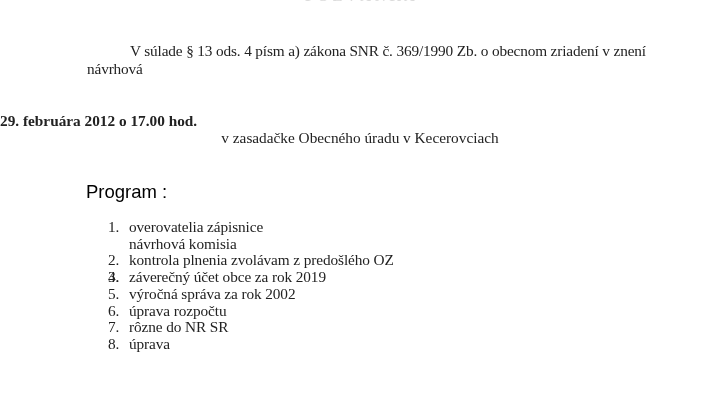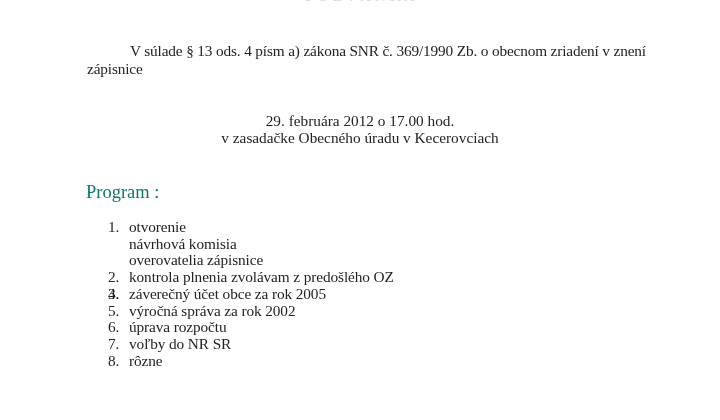--- a/index.html
+++ b/index.html
@@ -38,41 +38,40 @@
       width: 560px;
       font-size: 15.3px;
       line-height: 17.6px;
       letter-spacing: -0.15px;
     }
     .intro .indent { display: inline-block; width: 43px; }
     .date-line {
       position: absolute;
       left: 0; right: 0;
       top: 112px;
-      text-align: center;
       font-size: 15.3px;
-      font-weight: normal;
+      font-weight: bold;
       line-height: 17px;
     }
     .place-line {
       position: absolute;
       left: 0; right: 0;
       top: 129px;
       text-align: center;
       font-size: 15.3px;
       line-height: 17px;
     }
     .program-heading {
       position: absolute;
       left: 86px;
       top: 181px;
       font-size: 18.5px;
       line-height: 22px;
-      font-family: Liberation Serif, serif;
-      color: #0f766e;
+      font-family: Liberation Sans, sans-serif;
+      color: #000000;
     }
     .program-list {
       position: absolute;
       left: 108px;
       top: 219px;
       width: 580px;
       margin: 0;
       padding: 0;
       list-style: none;
       font-size: 15.3px;
@@ -94,57 +93,56 @@
   </style>
 </head>
 <body>
 
 <div class="page">
 
   <div class="cutoff-heading">P O Z V Á N K A</div>
 
   <div class="intro">
     <div><span class="indent"></span><span>V súlade § 13 ods. 4 písm a) zákona SNR č. 369/1990 Zb. o obecnom zriadení v znení</span></div>
-    <div>zápisnice</div>
+    <div>návrhová</div>
   </div>
 
   <div class="date-line">29. februára 2012 o 17.00 hod.</div>
   <div class="place-line">v zasadačke Obecného úradu v Kecerovciach</div>
 
   <div class="program-heading">Program :</div>
 
   <ol class="program-list">
     <li>
       <span class="num">1.</span>
-      <span class="sub">otvorenie</span>
+      <span class="sub">overovatelia zápisnice</span>
       <span class="sub">návrhová komisia</span>
-      <span class="sub">overovatelia zápisnice</span>
     </li>
     <li>
       <span class="num">2.</span>
       <span class="sub">kontrola plnenia zvolávam z predošlého OZ</span>
     </li>
     <li>
       <span class="num">3.</span>
     </li>
     <li>
       <span class="num">4.</span>
-      <span class="sub">záverečný účet obce za rok 2005</span>
+      <span class="sub">záverečný účet obce za rok 2019</span>
     </li>
     <li>
       <span class="num">5.</span>
       <span class="sub">výročná správa za rok 2002</span>
     </li>
     <li>
       <span class="num">6.</span>
       <span class="sub">úprava rozpočtu</span>
     </li>
     <li>
       <span class="num">7.</span>
-      <span class="sub">voľby do NR SR</span>
+      <span class="sub">rôzne do NR SR</span>
     </li>
     <li>
       <span class="num">8.</span>
-      <span class="sub">rôzne</span>
+      <span class="sub">úprava</span>
     </li>
   </ol>
 
 </div>
 
 </body></html>

